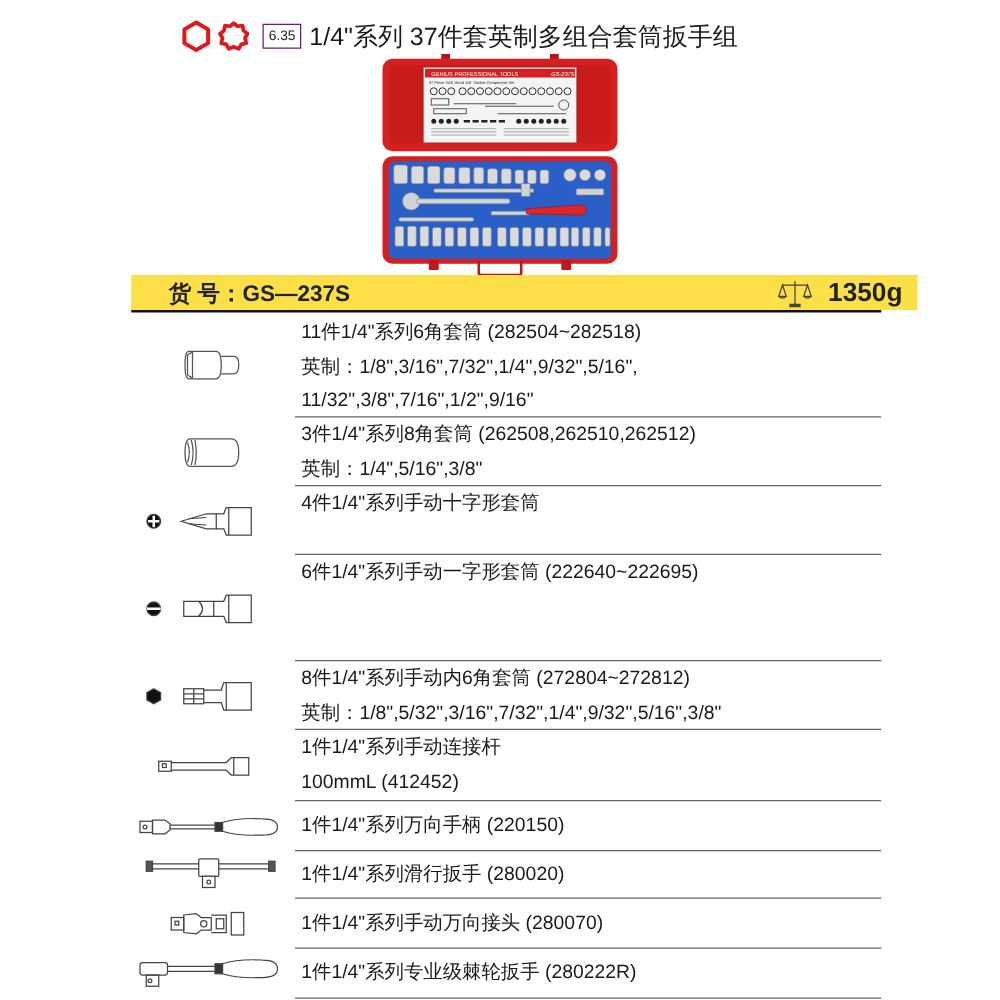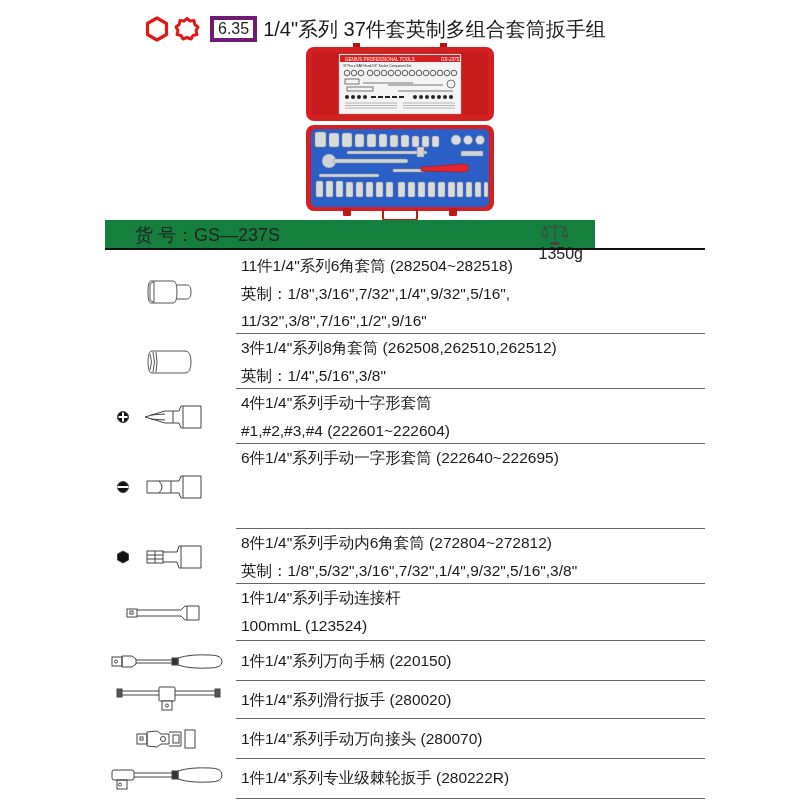--- a/index.html
+++ b/index.html
@@ -2,30 +2,30 @@
 <html><head>
 <meta charset="utf-8">
 <style>
   html, body { margin: 0; padding: 0; background: #ffffff; }
   body { width: 800px; height: 800px; position: relative; overflow: hidden;
          font-family: "Liberation Sans", "DejaVu Sans", sans-serif; color: #1a1a1a; }
 
   
   .title-row { position: absolute; left: 144px; top: 14px; height: 30px; display: flex; align-items: center; }
   .ico-ring { width: 26px; height: 26px; margin-right: 4px; }
-  .size-box { border: 4px solid #701a75; font-size: 16px; padding: 1px 4px; margin-left: 6px; margin-right: 6px; line-height: 16px; color: #222; }
+  .size-box { border: 1px solid #701a75; font-size: 11px; padding: 1px 4px; margin-left: 6px; margin-right: 6px; line-height: 16px; color: #222; }
   .title-text { font-size: 20px; color: #1a1a1a; letter-spacing: 0px; }
 
   
   .photo { position: absolute; left: 303px; top: 43px; width: 194px; height: 178px; }
 
   
-  .band { position: absolute; left: 105px; top: 220px; width: 490px; height: 28px; background: #15803d; }
+  .band { position: absolute; left: 105px; top: 220px; width: 629px; height: 28px; background: #fde047; font-weight: bold; }
   .band-code { position: absolute; left: 30px; top: 3px; font-size: 18px; color: #222; }
-  .band-weight { position: absolute; right: 12px; top: 3px; font-size: 16px; color: #222; display: flex; align-items: center; flex-direction: column; }
+  .band-weight { position: absolute; right: 12px; top: 3px; font-size: 21px; color: #222; display: flex; align-items: center; }
   .band-weight svg { margin-right: 12px; }
   .band-line { position: absolute; left: 105px; top: 248px; width: 600px; height: 2px; background: #111; }
 
   
   .row { position: absolute; left: 105px; width: 600px; }
   .row .icon { position: absolute; left: 0; width: 130px; display: flex; align-items: center; justify-content: center; }
   .row .text { position: absolute; left: 136px; font-size: 15.5px; color: #1a1a1a; }
   .row .text div { height: 27.5px; line-height: 27.5px; white-space: nowrap; }
   .row .divider { position: absolute; left: 131px; width: 469px; height: 1px; background: #666; bottom: 0; }
 </style>
@@ -227,21 +227,20 @@
       <path d="M8,10.5 L8,19.5 M3.5,15 L12.5,15" stroke="#fff" stroke-width="2"></path>
       <path d="M30,15 L50,9 L58,9 L58,21 L50,21 Z"></path>
       <path d="M36,13 L50,12 M36,17 L50,18"></path>
       <path d="M58,9 L64,9 L66,4 L86,4 L86,26 L66,26 L64,21 L58,21"></path>
       <line x1="68" y1="4" x2="68" y2="26"></line>
     </g>
       </svg>
   </div>
   <div class="text" style="top:0;">
     <div>4件1/4"系列手动十字形套筒</div>
-    <div>#1,#2,#3,#4 (222601~222604)</div>
   </div>
   <div class="divider"></div>
 </div>
 
 <div class="row" style="top:444px;height:85px;">
   <div class="icon" style="top:0;height:85px;">
     <svg width="110" height="30" viewBox="0 0 110 30">
         <g fill="none" stroke="#444" stroke-width="1">
       <circle cx="8" cy="15" r="5.5" fill="#111"></circle>
       <line x1="2.5" y1="15" x2="13.5" y2="15" stroke="#fff" stroke-width="2"></line>
@@ -285,21 +284,21 @@
         <g fill="none" stroke="#444" stroke-width="1">
       <rect x="2" y="7" width="10" height="8"></rect>
       <rect x="5" y="9" width="3" height="3"></rect>
       <path d="M12,8 L56,8 L60,4 L74,4 L74,18 L60,18 L56,14 L12,14"></path>
       <line x1="62" y1="4" x2="62" y2="18"></line>
     </g>
       </svg>
   </div>
   <div class="text" style="top:0;">
     <div>1件1/4"系列手动连接杆</div>
-    <div>100mmL (123524)</div>
+    <div>100mmL (412452)</div>
   </div>
   <div class="divider"></div>
 </div>
 
 <div class="row" style="top:641px;height:40px;">
   <div class="icon" style="top:0;height:40px;">
     <svg width="120" height="20" viewBox="0 0 120 20">
         <g fill="none" stroke="#444" stroke-width="1">
       <rect x="2" y="6" width="10" height="9"></rect>
       <circle cx="6" cy="10.5" r="1.5"></circle>

